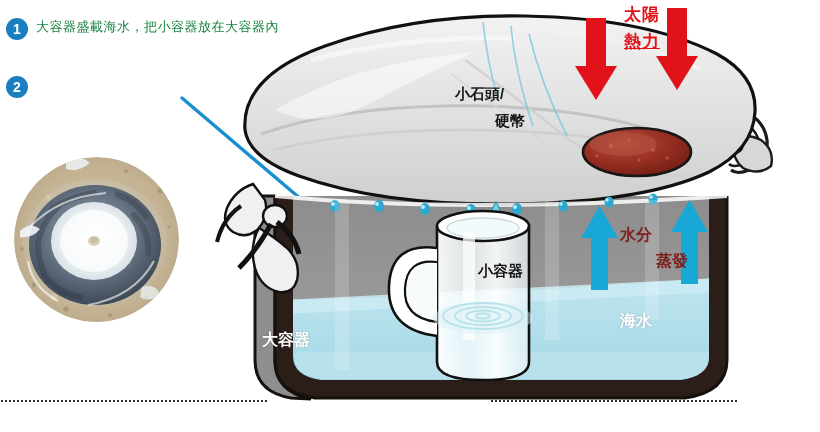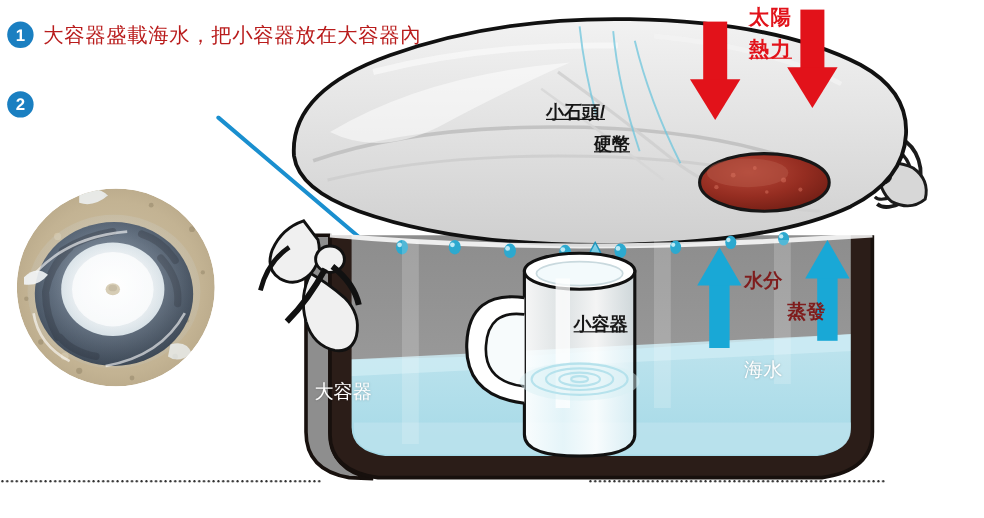--- a/index.html
+++ b/index.html
@@ -12,44 +12,44 @@
   
   .step{position:absolute;display:flex;align-items:flex-start;}
   .badge{
     width:22px;height:22px;border-radius:50%;
     background:#1a7fc1;color:#fff;
     font-size:14px;font-weight:bold;
     display:flex;align-items:center;justify-content:center;
     flex:0 0 auto;margin-right:8px;
   }
   .steptext{
-    font-size:17px;color:#b91c1c;line-height:1.45;
+    font-size:13px;color:#15803d;line-height:1.45;
     letter-spacing:.5px;white-space:nowrap;
   }
   #step1{left:6px;top:18px;}
   #step2{left:6px;top:76px;}
 
   
   #photo{
     position:absolute;left:14px;top:157px;width:165px;height:165px;
     border-radius:50%;overflow:hidden;
   }
   #photo svg{display:block;}
 
   
   #pointer{position:absolute;left:180px;top:96px;width:140px;height:110px;}
 
   
   #diagram{position:absolute;left:215px;top:0;width:605px;height:432px;}
 
   
   .lbl{position:absolute;white-space:nowrap;line-height:1.25;}
-  .lbl-dark{color:#161616;font-size:15px;font-weight:bold;text-decoration:underline;}
-  .lbl-white{color:#ffffff;font-size:16px;font-weight:normal;
-             text-shadow:0 0 2px rgba(0,0,0,.25);}
+  .lbl-dark{color:#161616;font-size:15px;font-weight:bold;}
+  .lbl-white{color:#ffffff;font-size:16px;font-weight:bold;
+             text-shadow:0 0 2px rgba(0,0,0,.25);margin-top:12px;}
   .lbl-red{color:#e2121a;font-size:17px;font-weight:bold;letter-spacing:1px;}
   .lbl-cyan{color:#7f1d1d;font-size:16px;font-weight:bold;}
 
   #lbl-stone{left:455px;top:85px;}
   #lbl-small{left:478px;top:262px;}
   #lbl-big{left:262px;top:318px;}
   #lbl-sea{left:620px;top:299px;}
   #lbl-sun{left:624px;top:4px;text-align:left;}
   #lbl-evap{left:620px;top:225px;}
 

